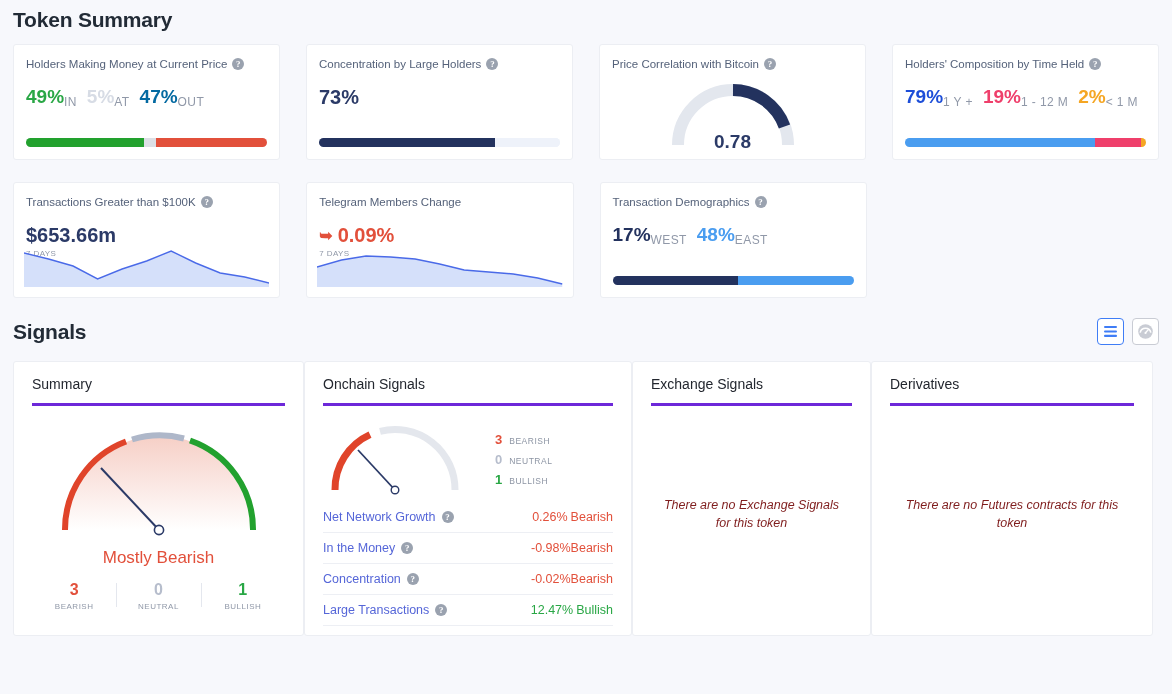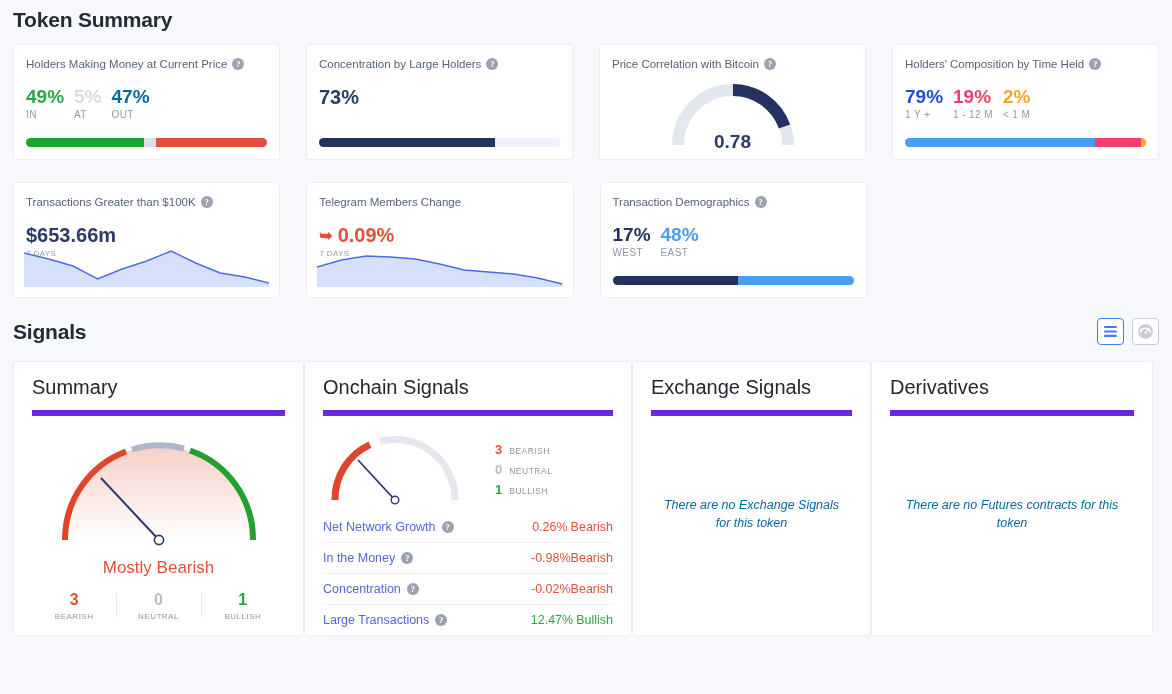--- a/index.html
+++ b/index.html
@@ -43,23 +43,23 @@
   .help {
     display: inline-flex; align-items: center; justify-content: center;
     width: 12px; height: 12px; border-radius: 50%;
     background: #9aa2af; color: #fff;
     font-size: 9px; font-weight: bold; line-height: 1;
     font-family: "Liberation Serif", serif;
   }
 
   
   .stats { display: flex; gap: 10px; margin-top: 17px; align-items: flex-end; }
-  .stat { display: flex; flex-direction: column; }
+  .stat { display: flex; flex-direction: row; }
   .stat .val { font-size: 19px; font-weight: bold; line-height: 1.05; }
-  .stat .lbl { font-size: 10px; color: #9098a8; letter-spacing: .4px; margin-top: 2px; }
+  .stat .lbl { font-size: 12px; color: #9098a8; letter-spacing: .4px; margin-top: 8px; }
   .big-val { font-size: 20px; font-weight: bold; color: #2b3a67; margin-top: 16px; }
   .sub-lbl { font-size: 8px; color: #9098a8; letter-spacing: .4px; margin-top: 2px; }
 
   
   .bar {
     position: absolute; left: 12px; right: 12px; bottom: 12px;
     height: 9px; border-radius: 5px; overflow: hidden;
     display: flex; background: #eef2fa;
   }
   .bar span { height: 100%; display: block; }
@@ -89,30 +89,30 @@
   .tg.inactive { border: 1px solid #c9ccd4; }
 
   
   .panels { display: flex; gap: 0; }
   .panel {
     background: #fff; border: 1px solid #eceef3; border-radius: 3px;
     padding: 14px 18px 12px 18px;
     position: relative;
   }
   .panel-h {
-    font-size: 20px; color: #23272f; padding-bottom: 11px;
-    border-bottom: 6px solid #6d28d9;
+    font-size: 14px; color: #23272f; padding-bottom: 11px;
+    border-bottom: 3px solid #6d28d9;
   }
   .p1 { width: 291px; height: 275px; }
   .p2 { width: 328px; height: 275px; }
   .p3 { width: 239px; height: 275px; }
   .p4 { width: 282px; height: 275px; }
 
   .empty-msg {
-    font-style: italic; font-size: 12.5px; color: #0369a1;
+    font-style: italic; font-size: 12.5px; color: #7f1d1d;
     text-align: center; line-height: 1.45;
     position: absolute; left: 24px; right: 24px; top: 134px;
   }
 
   
   .sum-gauge { display: flex; justify-content: center; margin-top: 16px; }
   .verdict { text-align: center; font-size: 17px; color: #e2503b; margin-top: 10px; }
   .counts { display: flex; margin-top: 13px; }
   .count { flex: 1; text-align: center; position: relative; }
   .count + .count::before {

